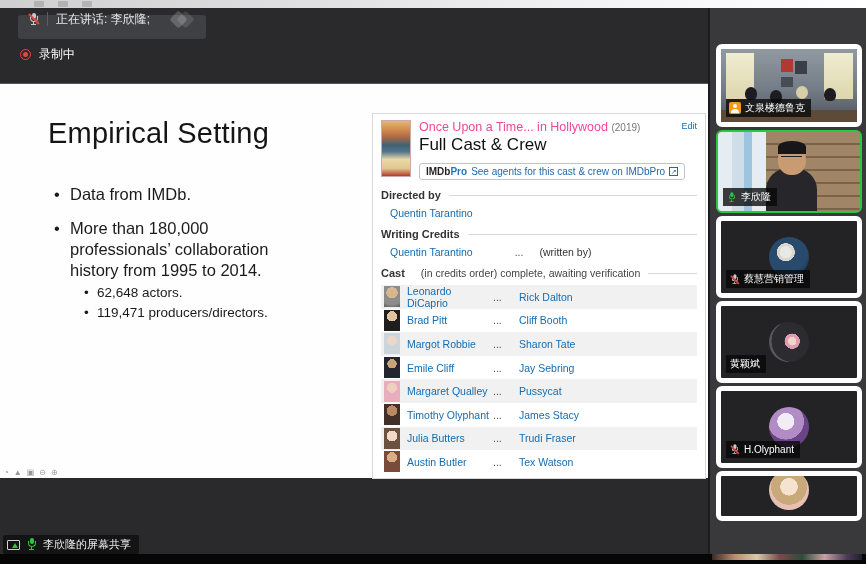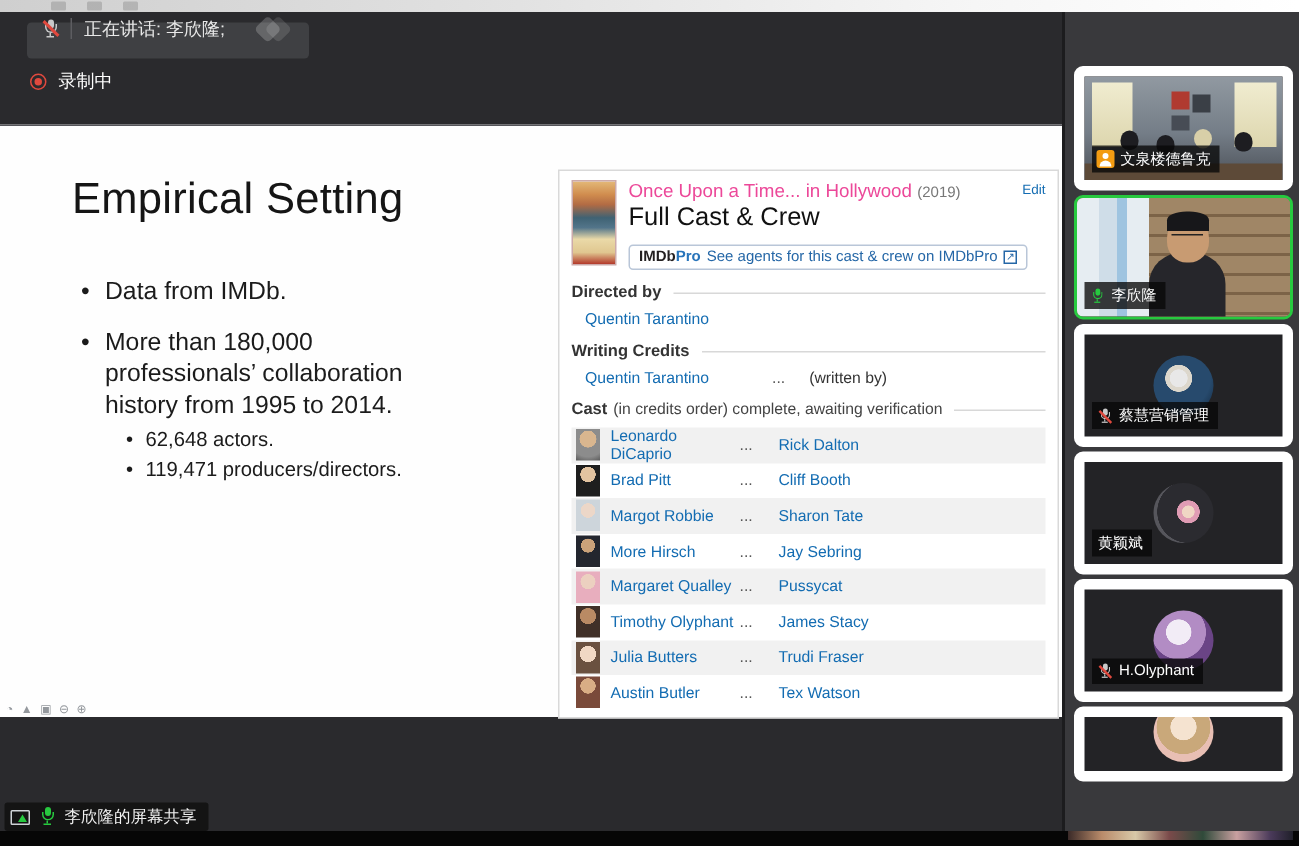--- a/index.html
+++ b/index.html
@@ -67,21 +67,21 @@
   .ext-box { width:9px; height:9px; border:1px solid #2567a7; font-size:7px; line-height:7px; color:#2567a7;
     text-align:center; flex:none; }
   .edit-link { position:absolute; top:1px; right:0; font-size:9px; color:#136cb2; }
 
   .sec-head { display:flex; align-items:center; font-weight:bold; font-size:11px; color:#333; margin-top:9px; }
   .sec-line { flex:1; height:1px; background:#d8d8d8; margin-left:8px; }
   .sec-link { display:block; margin:6px 0 2px 9px; font-size:10.5px; color:#136cb2; }
   .writer-row { margin:6px 0 2px 9px; font-size:10.5px; display:flex; }
   .writer-row .dots { margin-left:42px; color:#555; }
   .writer-row .role { margin-left:16px; color:#333; }
-  .cast-note { font-weight:400; font-size:10.5px; color:#444; margin-left:4px; white-space:nowrap; }
+  .cast-note { font-weight:400; font-size:10.5px; color:#444; margin-left:16px; white-space:nowrap; }
 
   .cast-table { margin-top:6px; }
   .cast-row { display:flex; align-items:center; height:23.6px; font-size:10.5px; }
   .cast-row:nth-child(odd) { background:#f1f1f1; }
   .thumb { width:16px; height:21px; margin:0 7px 0 3px; flex:none; }
   .actor { width:86px; color:#136cb2; flex:none; }
   .cdots { width:26px; color:#555; flex:none; }
   .char { color:#136cb2; }
   .th1{background:radial-gradient(circle at 50% 32%,#d9b68f 0 34%,#8c8c8c 35% 72%,#5a5a5a 100%);}
   .th2{background:radial-gradient(circle at 50% 30%,#e2c3a0 0 30%,#1e1e1e 31% 100%);}
@@ -94,21 +94,21 @@
 
   
   .share-pill { position:absolute; left:3px; top:527px; height:19px; display:flex; align-items:center; gap:6px;
     padding:0 8px 0 4px; background:#141414; border-radius:2px; color:#f0f0f0; font-size:11px; }
   .scr-icon { width:13px; height:10px; border:1px solid #cfd3d7; border-radius:1px; position:relative; flex:none; }
   .scr-icon::after { content:""; position:absolute; left:3.5px; top:2px; border-left:3px solid transparent;
     border-right:3px solid transparent; border-bottom:5px solid #27c93f; }
 
   
   .strip { position:absolute; left:708px; top:8px; width:158px; height:546px; background:#39393c; border-left:2px solid #1c1c1e; }
-  .tile { position:absolute; left:6px; width:146px; height:83px; background:#232326; border:7px solid #ffffff;
+  .tile { position:absolute; left:6px; width:146px; height:83px; background:#232326; border:5px solid #ffffff;
     border-radius:6px; overflow:hidden; }
   .tile.speaking { border:2px solid #27c93f; }
   .name-label { position:absolute; left:5px; bottom:5px; display:flex; align-items:center; gap:4px;
     background:rgba(8,8,8,.78); padding:2px 6px 2px 3px; font-size:10px; color:#fff; z-index:3; }
   .name-label .mic { transform:scale(.8); }
   .person-badge { width:12px; height:12px; background:#f39c12; border-radius:2px; position:relative; flex:none; }
   .person-badge::before { content:""; position:absolute; left:4px; top:2px; width:4px; height:4px; border-radius:50%; background:#fff; }
   .person-badge::after { content:""; position:absolute; left:2px; top:7px; width:8px; height:4px; border-radius:4px 4px 0 0; background:#fff; }
 
   
@@ -243,21 +243,21 @@
             <a class="char" href="#">Cliff Booth</a>
           </div>
           <div class="cast-row">
             <div class="thumb th3"></div>
             <a class="actor" href="#">Margot Robbie</a>
             <span class="cdots">...</span>
             <a class="char" href="#">Sharon Tate</a>
           </div>
           <div class="cast-row">
             <div class="thumb th4"></div>
-            <a class="actor" href="#">More Hirsch</a>
+            <a class="actor" href="#">Emile Cliff</a>
             <span class="cdots">...</span>
             <a class="char" href="#">Jay Sebring</a>
           </div>
           <div class="cast-row">
             <div class="thumb th5"></div>
             <a class="actor" href="#">Margaret Qualley</a>
             <span class="cdots">...</span>
             <a class="char" href="#">Pussycat</a>
           </div>
           <div class="cast-row">

